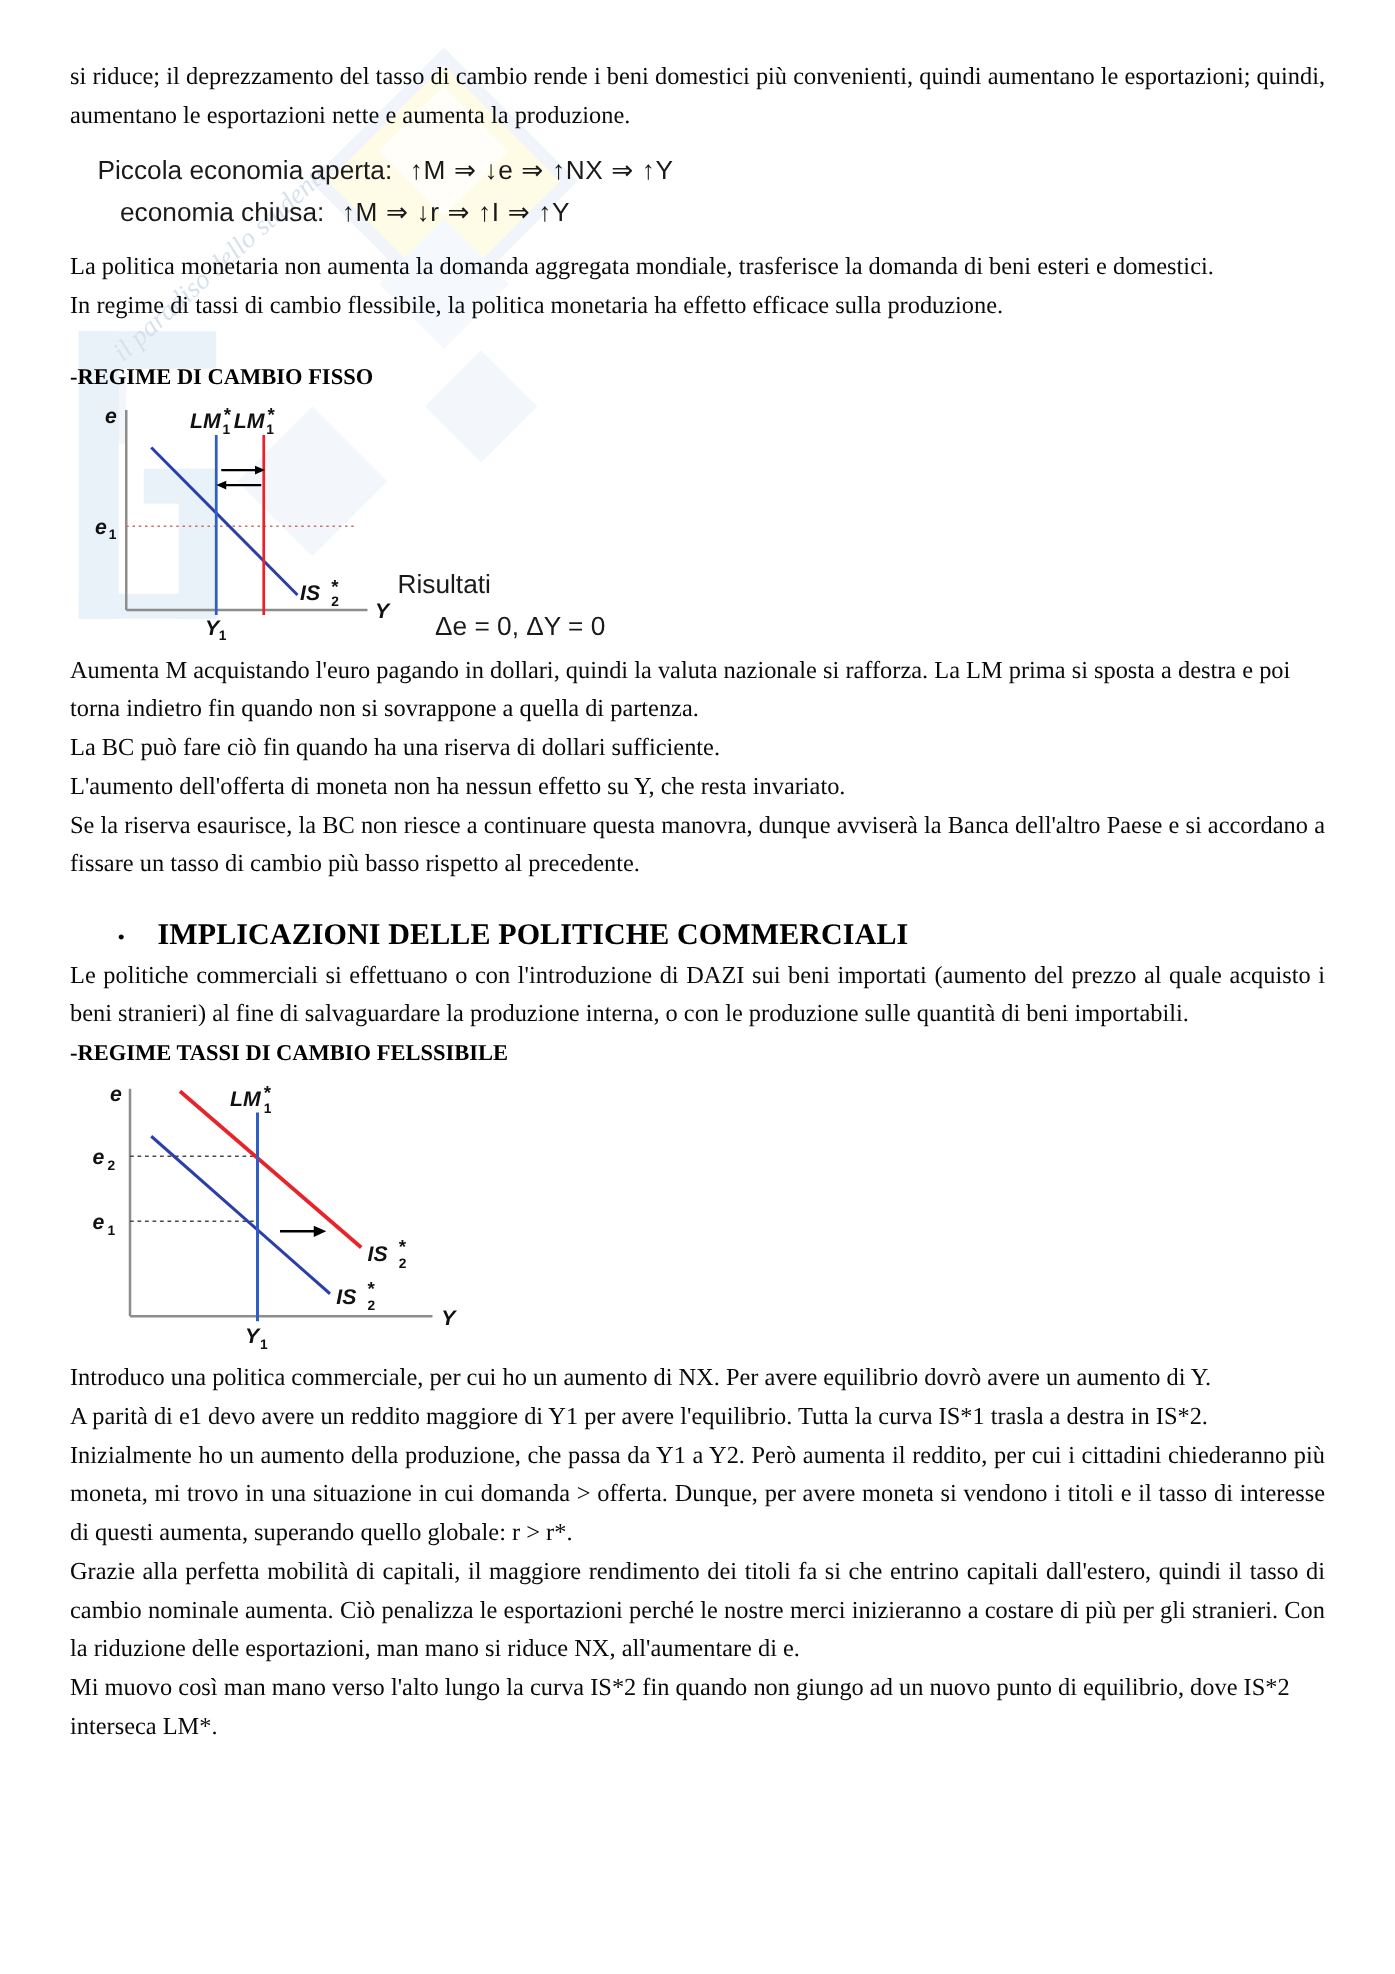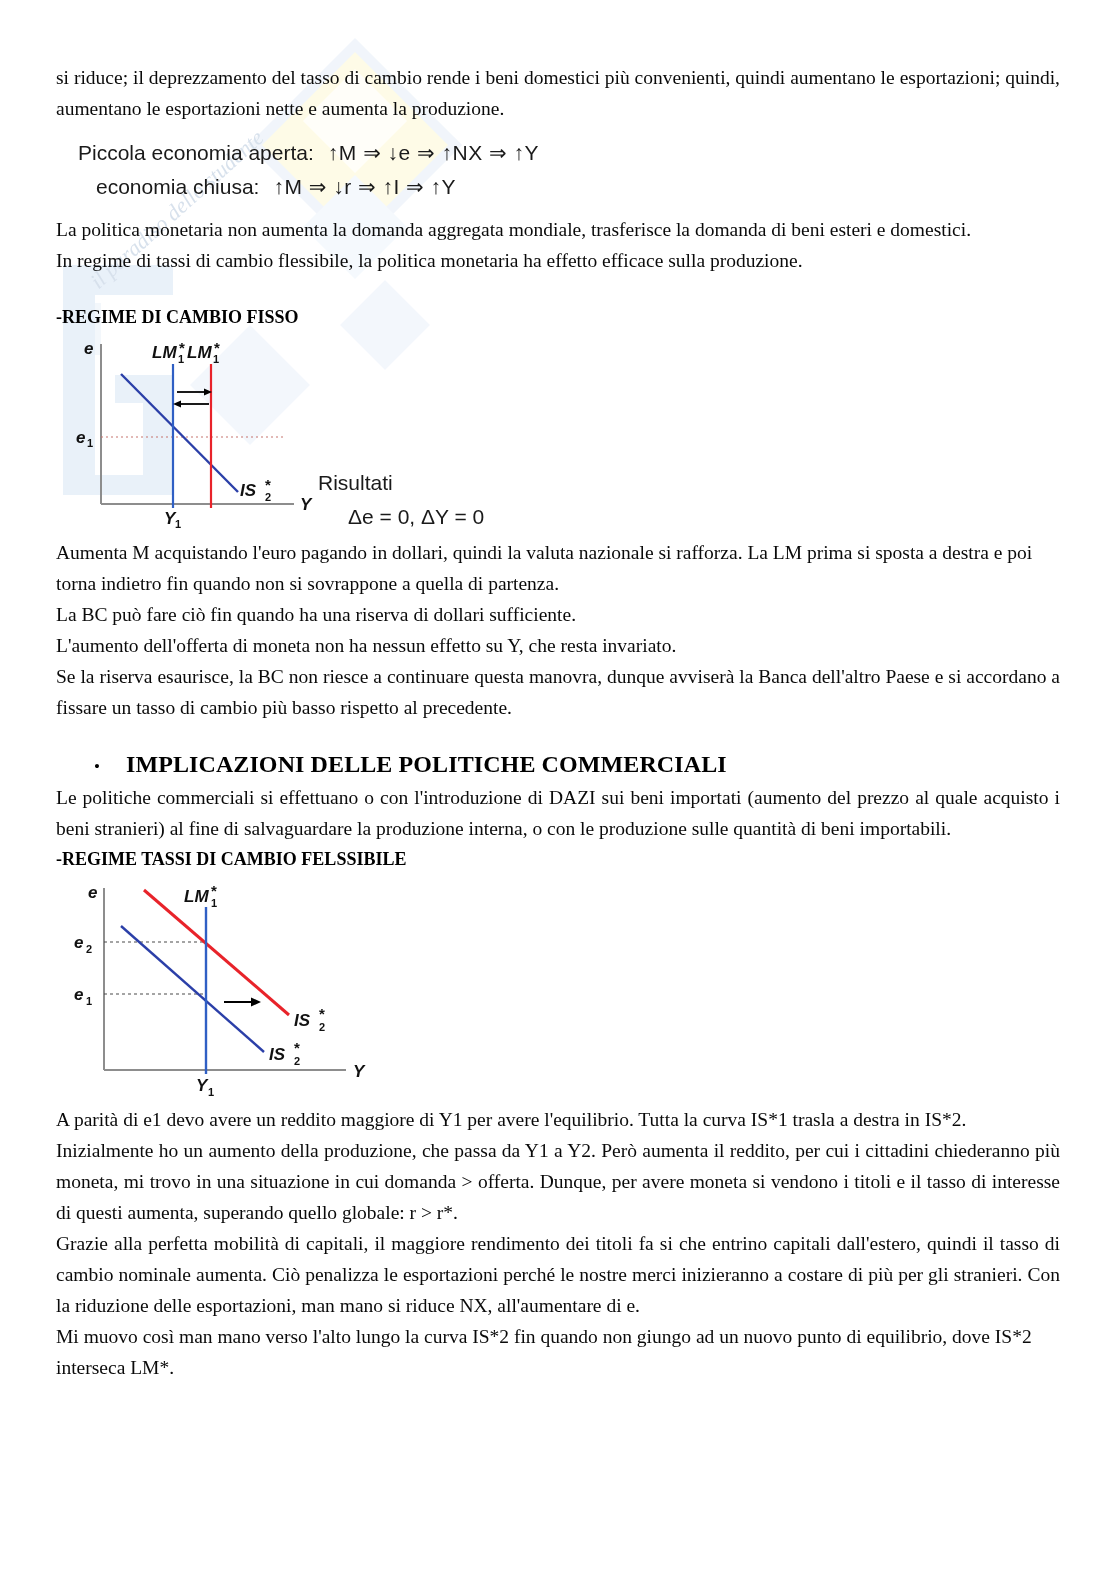--- a/index.html
+++ b/index.html
@@ -40,21 +40,21 @@
     color: #b8c9dd;
     transform: rotate(-42deg);
     transform-origin: left top;
     white-space: nowrap;
   }
 
   
   .content {
     position: relative;
     z-index: 2;
-    padding: 16px 56px;
+    padding: 0 56px;
   }
 
   p.body {
     margin: 0;
     font-size: 19.5px;
     line-height: 31px;
     text-align: justify;
     color: #0a0a0a;
   }
   p.body.nojust { text-align: left; }
@@ -312,19 +312,20 @@
         <text class="curve-lab" x="238" y="152">IS</text>
         <text class="curve-sup" x="263" y="145">*</text>
         <text class="ax-sub" x="263" y="157">2</text>
 
         <text class="curve-lab" x="213" y="186">IS</text>
         <text class="curve-sup" x="238" y="179">*</text>
         <text class="ax-sub" x="238" y="191">2</text>
       </svg>
     </div>
 
+    <p class="body nojust">Introduco una politica commerciale, per cui ho un aumento di NX. Per avere equilibrio dovrò avere un aumento di Y.</p>
     <p class="body nojust">A parità di e1 devo avere un reddito maggiore di Y1 per avere l'equilibrio. Tutta la curva IS*1 trasla a destra in IS*2.</p>
     <p class="body">Inizialmente ho un aumento della produzione, che passa da Y1 a Y2. Però aumenta il reddito, per cui i cittadini chiederanno più moneta, mi trovo in una situazione in cui domanda &gt; offerta. Dunque, per avere moneta si vendono i titoli e il tasso di interesse di questi aumenta, superando quello globale: r &gt; r*.</p>
     <p class="body">Grazie alla perfetta mobilità di capitali, il maggiore rendimento dei titoli fa si che entrino capitali dall'estero, quindi il tasso di cambio nominale aumenta. Ciò penalizza le esportazioni perché le nostre merci inizieranno a costare di più per gli stranieri. Con la riduzione delle esportazioni, man mano si riduce NX, all'aumentare di e.</p>
     <p class="body nojust">Mi muovo così man mano verso l'alto lungo la curva IS*2 fin quando non giungo ad un nuovo punto di equilibrio, dove IS*2 interseca LM*.</p>
 
   </div>
 </div>
 
 </body></html>

